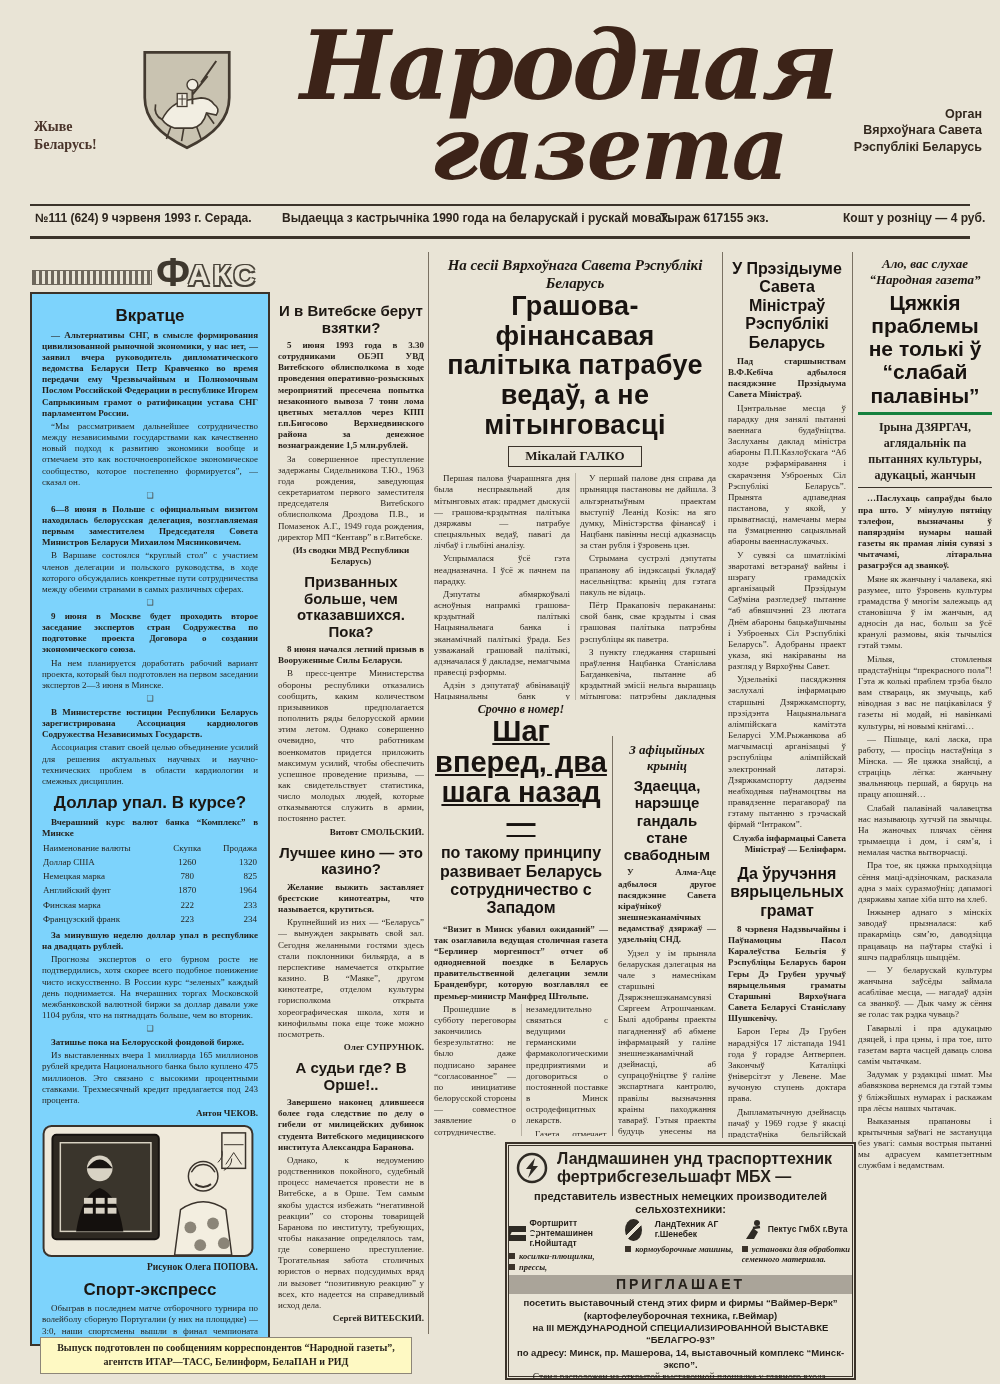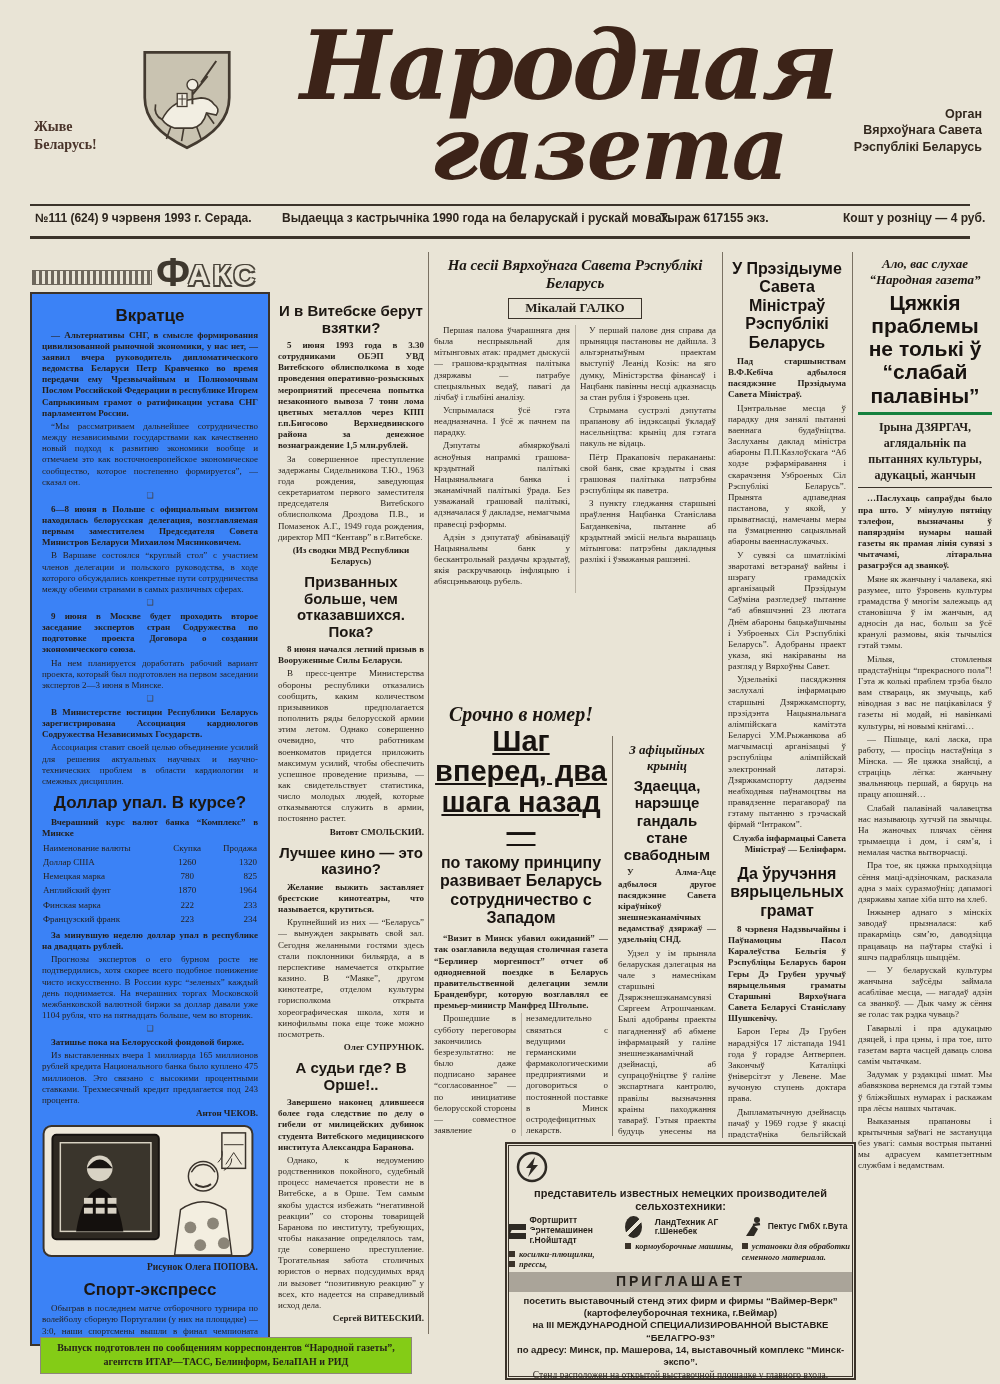--- a/index.html
+++ b/index.html
@@ -25,21 +25,21 @@
   .h-big{font-size:17px;}
   .kick{font:bold italic 15px/1.2 "Liberation Serif",serif;text-align:center;color:#1c1712;}
   .colbox{position:absolute;overflow:hidden;}
   
   .faksbar{position:absolute;left:32px;top:258px;width:236px;height:34px;}
   .stripe{position:absolute;left:0;top:12px;width:118px;height:13px;
           background:repeating-linear-gradient(90deg,#6e675c 0 3px,#e9e4d6 3px 6px);border:1px solid #6e675c;}
   .faksF{position:absolute;left:124px;top:-6px;font:bold 40px/1 "Liberation Sans",sans-serif;color:#3f382e;}
   .faksAKS{position:absolute;left:156px;top:2px;font:bold 30px/1 "Liberation Sans",sans-serif;letter-spacing:3px;
            color:#e9e4d6;text-shadow:-1.5px -1.5px 0 #4a443a,1.5px -1.5px 0 #4a443a,-1.5px 1.5px 0 #4a443a,1.5px 1.5px 0 #4a443a;}
-  .boxA{left:30px;top:292px;width:216px;height:1038px;border:2px solid #3b332a;padding:6px 10px;background:#3b82f6;}
+  .boxA{left:30px;top:292px;width:216px;height:1038px;border:2px solid #3b332a;padding:6px 10px;background:#7dd3fc;}
   table.cur{width:100%;border-collapse:collapse;font:9px/1.35 "Liberation Serif",serif;margin:2px 0 4px;}
   table.cur th{font-weight:normal;text-align:left;}
   table.cur th:nth-child(2),table.cur td:nth-child(2){text-align:center;}
   table.cur th:last-child,table.cur td:last-child{text-align:right;}
   .cart{margin:4px 0 1px;}
   .capt{font:bold 9.5px/1.2 "Liberation Serif",serif;text-align:right;}
   
   .mainhead{font:bold 27px/1.1 "Liberation Sans",sans-serif;text-align:center;color:#181310;letter-spacing:.3px;}
   .bybox{border:1.5px solid #3b332a;padding:1px 16px;font:bold 13px/1.3 "Liberation Serif",serif;
          width:fit-content;margin:6px auto;}
@@ -58,21 +58,21 @@
   .ad-sub{font:bold 11px/1.2 "Liberation Sans",sans-serif;margin:3px 0;}
   .vend{display:flex;gap:6px;margin:2px 0;}
   .vcell{flex:1;}
   .vname{font:bold 8.5px/1.15 "Liberation Sans",sans-serif;}
   .vitems{font:italic bold 8.5px/1.2 "Liberation Serif",serif;margin-top:3px;}
   .sq{display:inline-block;width:6px;height:6px;background:#3b332a;margin-right:4px;}
   .band{background:#aaa499;text-align:center;font:bold 14px/1.4 "Liberation Sans",sans-serif;
         letter-spacing:3px;margin:3px 0;}
   .inv{font:bold 9.5px/1.3 "Liberation Sans",sans-serif;text-align:center;}
   .inv .ser{font-family:"Liberation Serif",serif;font-weight:normal;}
-  .greyband{left:40px;top:1337px;width:370px;height:32px;background:#84cc16;border:1px solid #8d8679;
+  .greyband{left:40px;top:1337px;width:370px;height:32px;background:#fef9c3;border:1px solid #8d8679;
             font:bold 10px/1.35 "Liberation Serif",serif;text-align:center;padding-top:3px;color:#241f19;}
 </style>
 </head>
 <body>
 
 <div class="page">
 
   <div class="abs slogan">
     <div>Жыве</div>
     <div>Беларусь!</div>
@@ -250,35 +250,36 @@
     <div>
         <p class="p-lead">Завершено наконец длившееся более года следствие по делу о гибели от милицейских дубинок студента Витебского медицинского института Александра Баранова.</p>
         <p class="p-body">Однако, к недоумению родственников покойного, судебный процесс намечается провести не в Витебске, а в Орше. Тем самым якобы удастся избежать “негативной реакции” со стороны товарищей Баранова по институту, требующих, чтобы наказание определялось там, где совершено преступление. Трогательная забота столичных юристов о нервах подсудимых вряд ли вызовет “позитивную реакцию” у всех, кто надеется на справедливый исход дела.</p>
         <p class="p-sign">Сергей ВИТЕБСКИЙ.</p>
       </div>
 
   </div>
 
   <div class="colbox" style="left:434px;top:256px;width:282px;height:444px">
     <div class="kick">На сесіі Вярхоўнага Савета Рэспублікі Беларусь</div>
+    <div class="mainhead">Грашова-фінансавая палітыка патрабуе ведаў, а не мітынговасці</div>
     <div class="bybox">Мікалай ГАЛКО</div>
     <div class="twocol" style="height:268px">
         <p class="p-body">Першая палова ўчарашняга дня была неспрыяльнай для мітынговых атак: прадмет дыскусіі — грашова-крэдытная палітыка дзяржавы — патрабуе спецыяльных ведаў, павагі да лічбаў і глыбіні аналізу.</p>
         <p class="p-body">Успрымалася ўсё гэта неадназначна. І ўсё ж пачнем па парадку.</p>
         <p class="p-body">Дэпутаты абмяркоўвалі асноўныя напрамкі грашова-крэдытнай палітыкі Нацыянальнага банка і эканамічнай палітыкі ўрада. Без узважанай грашовай палітыкі, адзначалася ў дакладзе, немагчыма правесці рэформы.</p>
         <p class="p-body">Адзін з дэпутатаў абвінаваціў Нацыянальны банк у бескантрольнай раздачы крэдытаў, якія раскручваюць інфляцыю і абясцэньваюць рубель.</p>
         <p class="p-body">У першай палове дня справа да прыняцця пастановы не дайшла. З альтэрнатыўным праектам выступіў Леанід Козік: на яго думку, Міністэрства фінансаў і Нацбанк павінны несці адказнасць за стан рубля і ўзровень цэн.</p>
         <p class="p-body">Стрымана сустрэлі дэпутаты прапанову аб індэксацыі ўкладаў насельніцтва: крыніц для гэтага пакуль не відаць.</p>
         <p class="p-body">Пётр Пракаповіч перакананы: свой банк, свае крэдыты і свая грашовая палітыка патрэбны рэспубліцы як паветра.</p>
         <p class="p-body">З пункту гледжання старшыні праўлення Нацбанка Станіслава Багданкевіча, пытанне аб крэдытнай эмісіі нельга вырашаць мітынгова: патрэбны дакладныя разлікі і ўзважаныя рашэнні.</p>
       </div>
   </div>
 
   <div class="colbox" style="left:434px;top:702px;width:174px;height:434px">
-    <div class="kick" style="font-size:20px">Срочно в номер!</div>
+    <div class="kick" style="font-size:12px">Срочно в номер!</div>
     <div class="u-head">Шаг вперед, два шага назад —</div>
     <div class="u-sub" style="margin:6px 0">по такому принципу развивает Беларусь сотрудничество с Западом</div>
     <div>
         <p class="p-lead">“Визит в Минск убавил ожиданий” — так озаглавила ведущая столичная газета “Берлинер моргенпост” отчет об однодневной поездке в Беларусь правительственной делегации земли Бранденбург, которую возглавлял ее премьер-министр Манфред Штольпе.</p>
       </div>
     <div class="twocol" style="height:214px">
         <p class="p-body">Прошедшие в субботу переговоры закончились безрезультатно: не было даже подписано заранее “согласованное” — по инициативе белорусской стороны — совместное заявление о сотрудничестве.</p>
         <p class="p-body">Здесь Манфред Штольпе был настолько удручен увиденным состоянием, что, не раздумывая, дал обещание незамедлительно связаться с ведущими германскими фармакологическими предприятиями и договориться о постоянной поставке в Минск остродефицитных лекарств.</p>
         <p class="p-body">Газета отмечает, что, несмотря на явное разочарование проведенными переговорами, премьер-министр Бранденбурга, министр юстиции земельного правительства Отто Бройтигам и другие члены делегации все же не теряют надежды на установление более тесных контактов с Беларусью. Интерес к сотрудничеству предприятий в Бранденбурге большой.</p>
       </div>
@@ -329,20 +330,24 @@
         <p class="p-body">Выказаныя прапановы і крытычныя заўвагі не застануцца без увагі: самыя вострыя пытанні мы адрасуем кампетэнтным службам і ведамствам.</p>
       </div>
   </div>
 
   <div class="colbox ad">
     <div style="display:flex;gap:8px;align-items:center;margin:4px 6px 0">
       <svg width="34" height="34" viewBox="0 0 34 34">
         <circle cx="17" cy="17" r="14" fill="none" stroke="#2e2a24" stroke-width="2.5"></circle>
         <path d="M20,7 L11,18 h5 l-3,9 10,-12 h-5 z" fill="#2e2a24"></path>
       </svg>
+      <div>
+        <div class="ad-title">Ландмашинен унд траспорттехник</div>
+        <div class="ad-title">фертрибсгезельшафт МБХ —</div>
+      </div>
     </div>
     <div class="ad-sub" style="text-align:center">представитель известных немецких производителей сельхозтехники:</div>
     <div class="vend">
       <div class="vcell">
         <div style="display:flex;gap:4px;align-items:center">
           <div style="width:30px;height:15px;background:#2e2a24;position:relative">
             <div style="position:absolute;left:2px;top:6px;width:26px;height:3px;background:#e9e4d6;transform:skewX(-25deg)"></div>
           </div>
           <div class="vname">Фортшритт Эрнтемашинен г.Нойштадт</div>
         </div>

